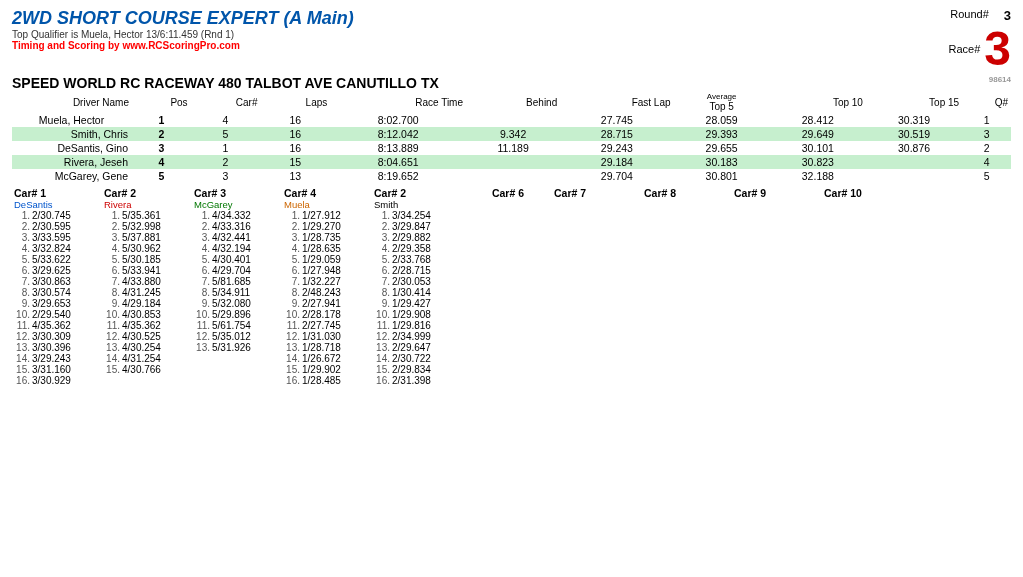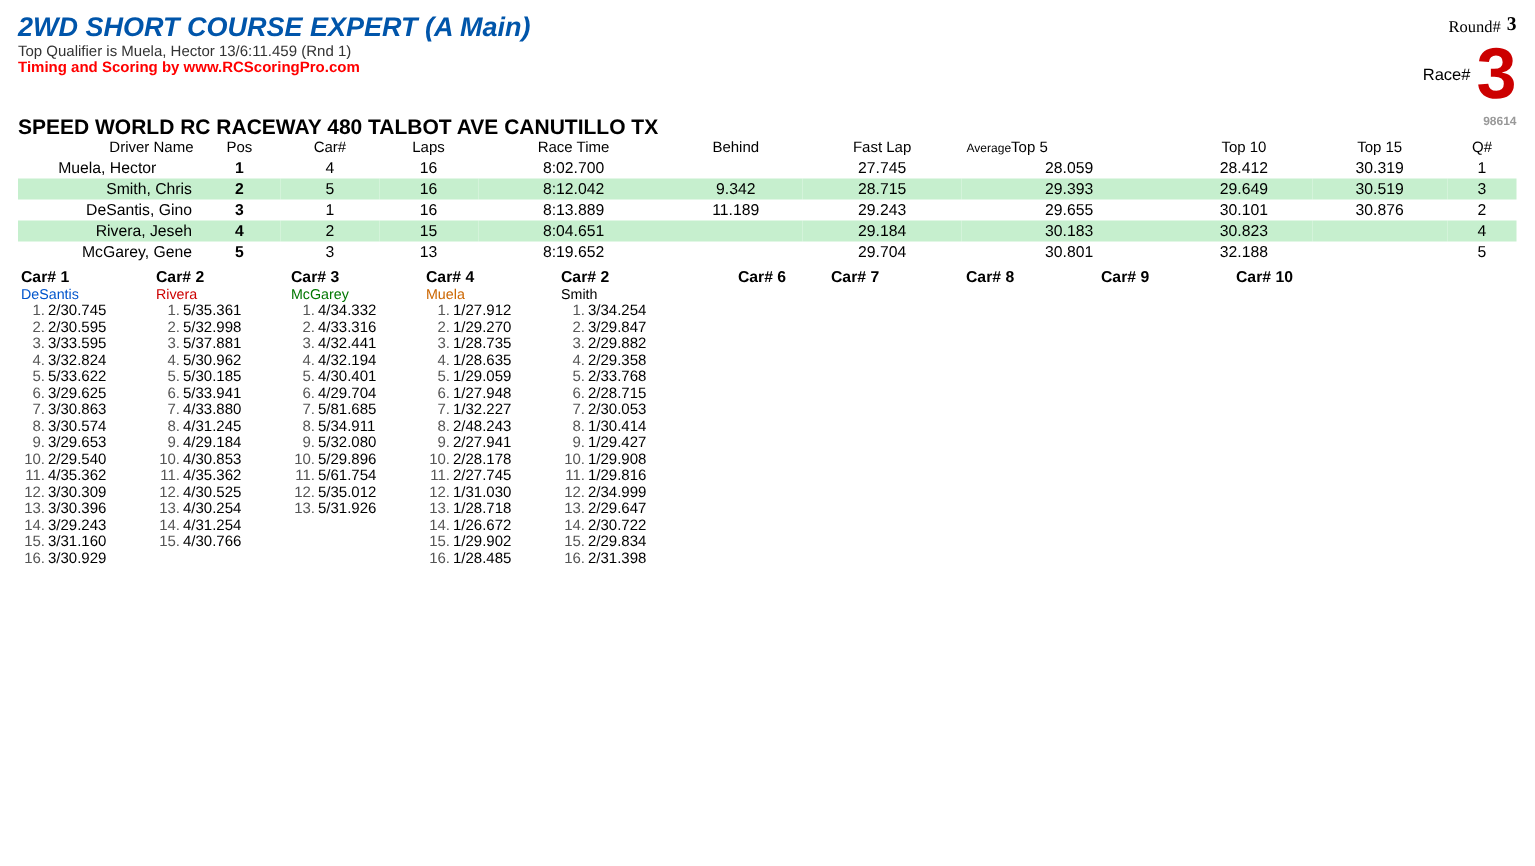--- a/index.html
+++ b/index.html
@@ -38,24 +38,23 @@
       color: red;
       font-weight: bold;
     }
     .round-race-block {
       display: flex;
       flex-direction: column;
       align-items: flex-end;
     }
     .round-line {
       display: flex;
-      align-items: flex-end;
-      gap: 4px;
+      align-items: flex-start;
+      gap: 15px;
       font-size: 11px;
-      font-family: Liberation Serif, serif;
     }
     .round-num {
       font-size: 13px;
       font-weight: bold;
     }
     .race-line {
       display: flex;
       align-items: center;
       gap: 4px;
       font-size: 11px;
@@ -88,21 +87,21 @@
       border-bottom: 1px solid #333;
     }
     
     .results-table {
       width: 100%;
       border-collapse: collapse;
       font-size: 10.5px;
     }
     .results-table th {
       font-weight: normal;
-      text-align: center;
+      text-align: right;
       padding: 1px 3px;
       font-size: 10px;
       color: #000;
     }
     .results-table td {
       text-align: center;
       padding: 1px 3px;
       font-size: 10.5px;
     }
     .results-table td.driver-name {
@@ -117,21 +116,21 @@
       margin-top: 4px;
       font-size: 10px;
     }
     .small-id {
       font-size: 8px;
       color: #999;
       text-align: right;
     }
     .th-group {
       display: flex;
-      flex-direction: row;
+      flex-direction: column;
       align-items: center;
     }
   </style>
 </head>
 <body>
 
 <div class="page">
 
   <div class="header-top">
     <div class="header-left">

